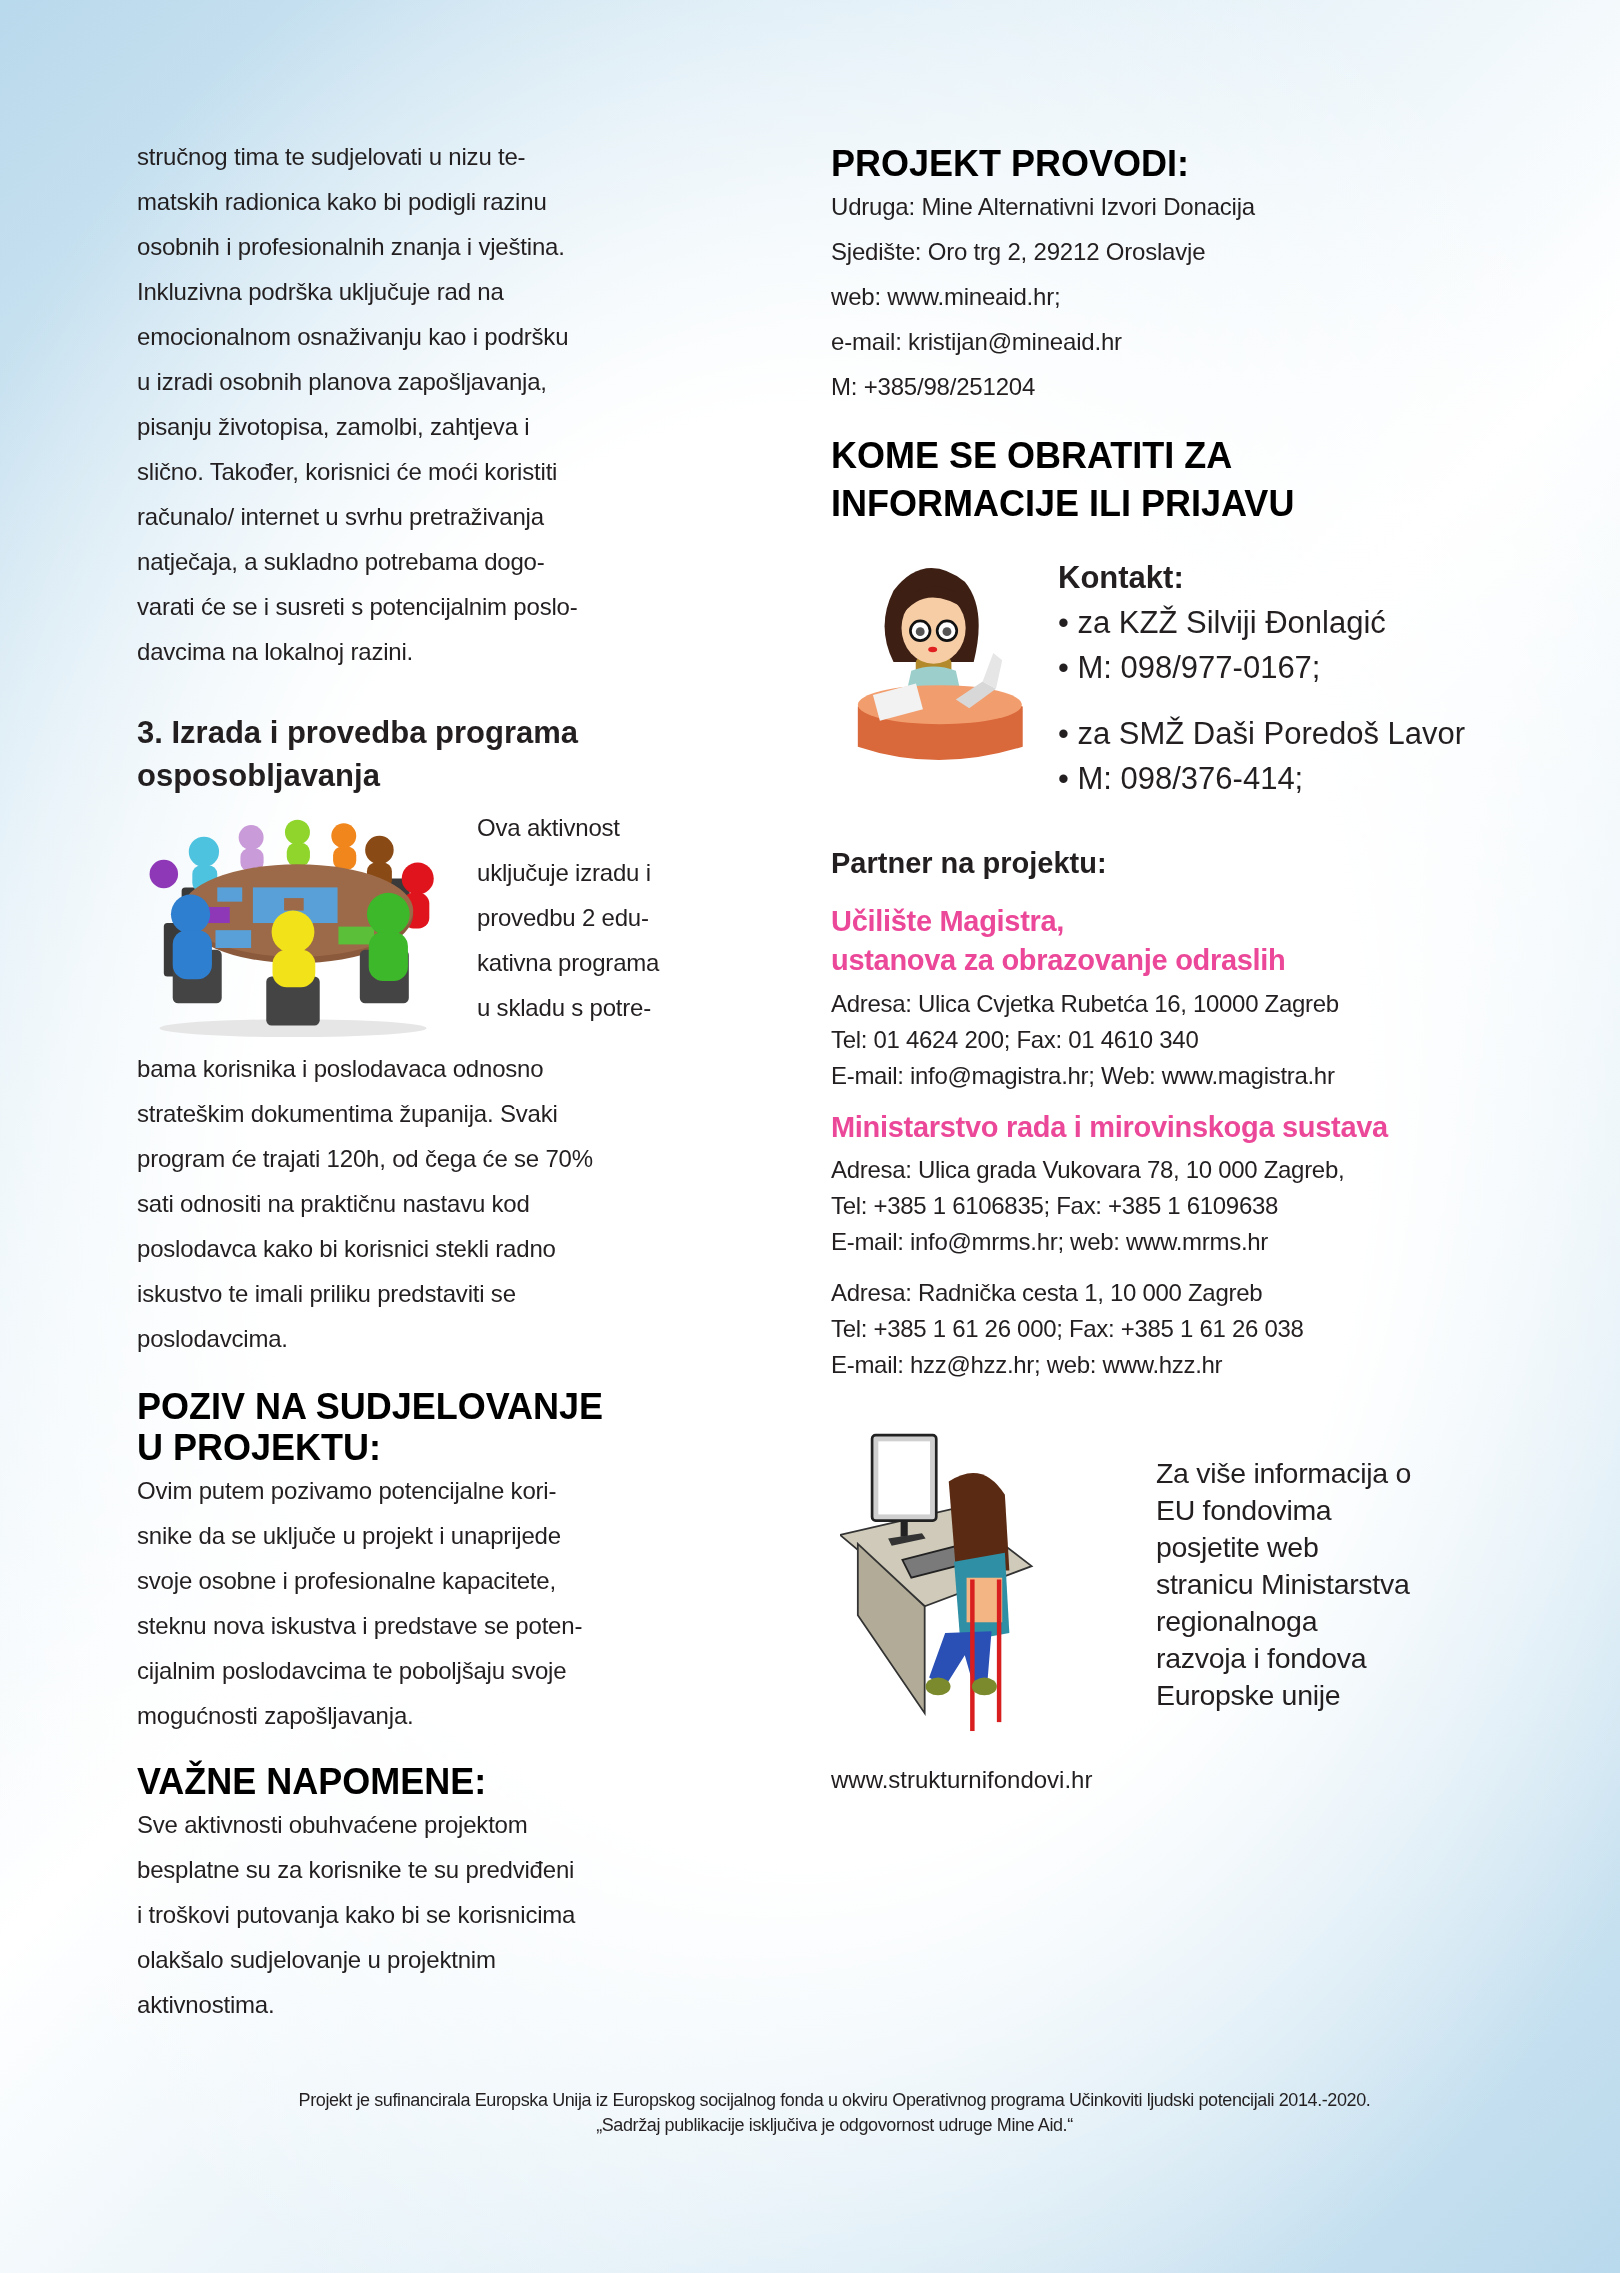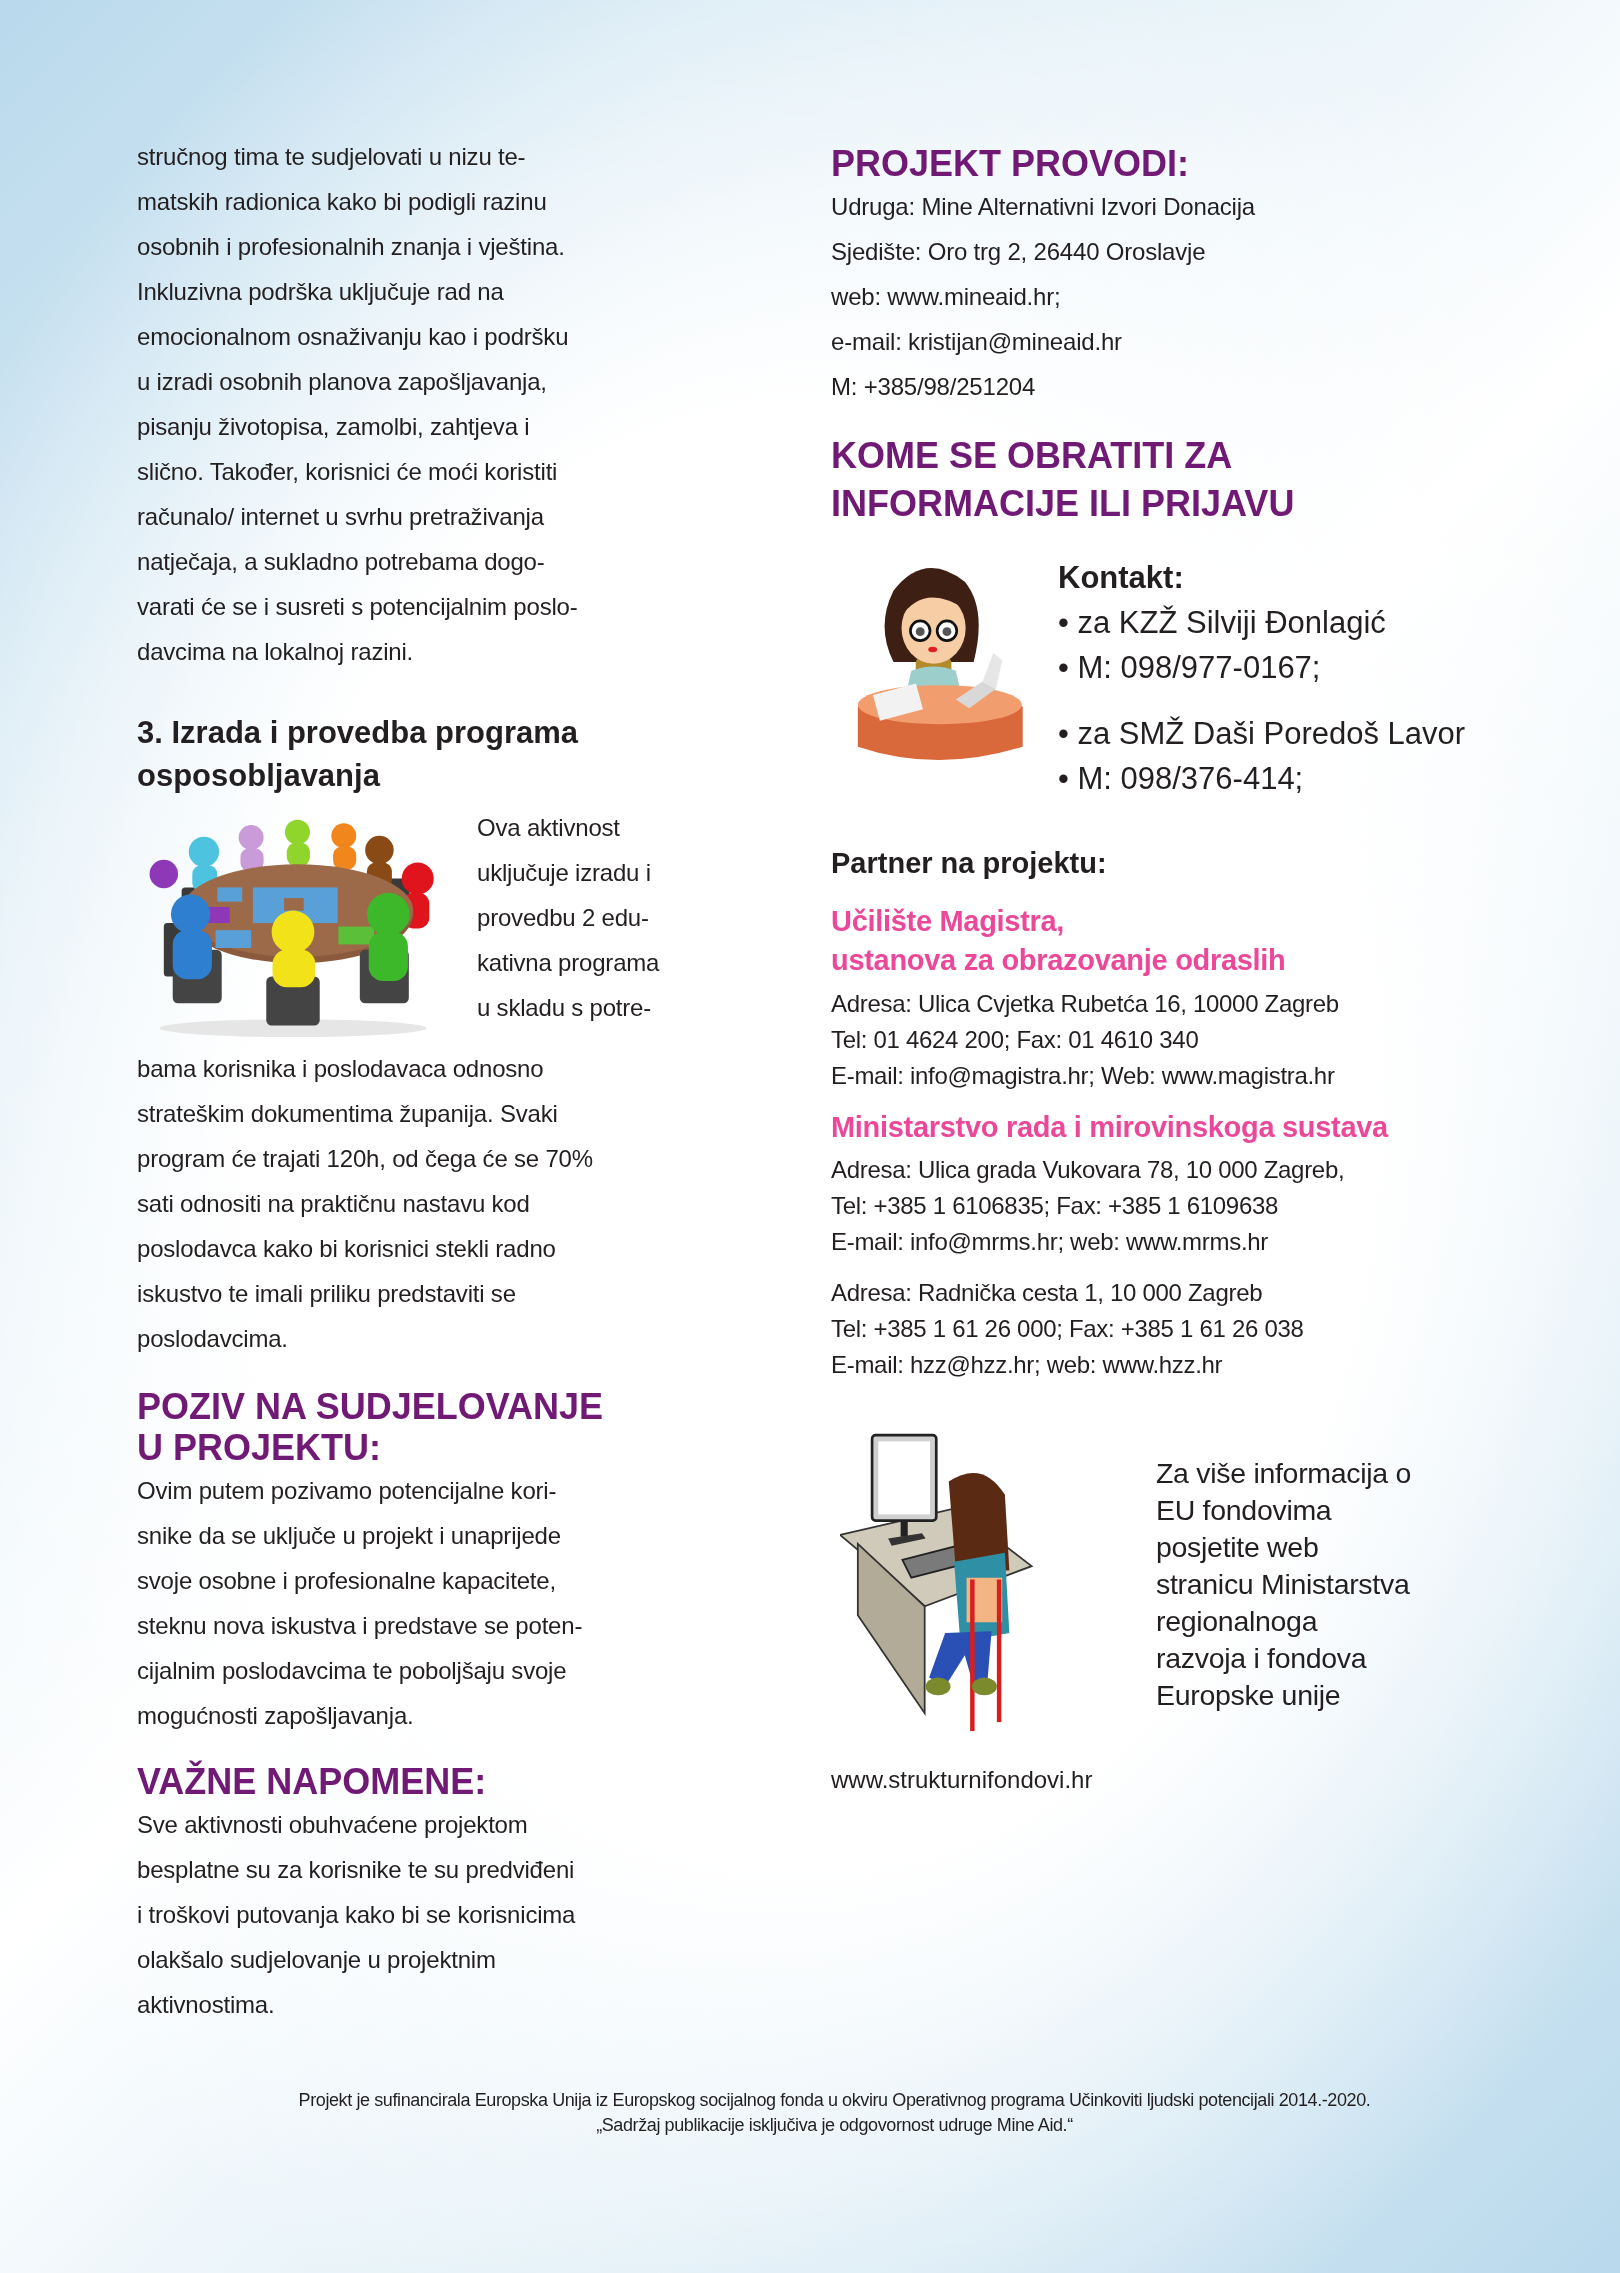--- a/index.html
+++ b/index.html
@@ -13,21 +13,21 @@
       radial-gradient(ellipse 62% 58% at 50% 50%, #ffffff 0%, #ffffff 55%, rgba(255,255,255,0) 100%),
       linear-gradient(135deg, #b9d9ec 0%, #e4f1f8 30%, #ffffff 50%, #e4f1f8 70%, #b9d9ec 100%);
   }
   .col { position: absolute; }
   .col-left { left: 137px; top: 134px; width: 659px; }
   .col-right { left: 831px; top: 143px; width: 659px; }
 
   .body-text { font-size: 24px; line-height: 45px; letter-spacing: -0.2px; }
   .body-text p { white-space: pre-line; }
   .sub-heading { font-weight: bold; font-size: 31px; line-height: 43px; margin-top: 16px; white-space: pre-line; }
-  .blue-heading { color: #701a75; font-weight: bold; font-size: 36px; line-height: 41px; white-space: pre-line; }
+  .blue-heading { color: #000000; font-weight: bold; font-size: 36px; line-height: 41px; white-space: pre-line; }
   .magenta-heading { color: #ec4899; font-weight: bold; font-size: 29px; line-height: 39px; white-space: pre-line; letter-spacing: -0.3px; }
   .small-text { font-size: 24px; line-height: 36px; letter-spacing: -0.3px; }
   .kontakt-text { font-size: 31px; line-height: 45px; }
 
   .float-img { float: left; width: 294px; height: 223px; margin: 10.7px 37px 7.1px 9px; }
   .clear { clear: both; }
 
   .footer { position: absolute; left: 0; width: 1621px; top: 2088px; text-align: center; font-size: 18px; line-height: 25px; letter-spacing: -0.4px; }
   .footer div { white-space: nowrap; padding-left: 48px; }
 </style>
@@ -129,21 +129,21 @@
 i troškovi putovanja kako bi se korisnicima
 olakšalo sudjelovanje u projektnim
 aktivnostima.</p>
   </div>
 </div>
 
 <div class="col col-right">
   <div class="blue-heading">PROJEKT PROVODI:</div>
   <div class="body-text">
     <div>Udruga: Mine Alternativni Izvori Donacija</div>
-    <div>Sjedište: Oro trg 2, 26440 Oroslavje</div>
+    <div>Sjedište: Oro trg 2, 29212 Oroslavje</div>
     <div>web: www.mineaid.hr;</div>
     <div>e-mail: kristijan@mineaid.hr</div>
     <div>M: +385/98/251204</div>
   </div>
 
   <div class="blue-heading" style="margin-top:23px;line-height:48px;">KOME SE OBRATITI ZA
 INFORMACIJE ILI PRIJAVU</div>
 
   <div style="position:relative;height:267px;margin-top:27px;">
     <svg viewBox="0 0 230 230" style="position:absolute;left:9px;top:0;width:205px;height:205px;">

